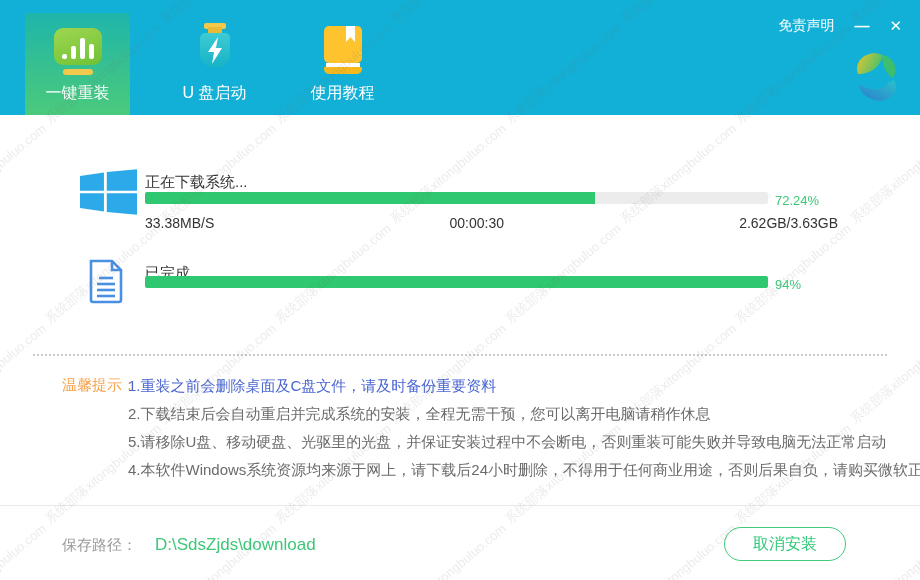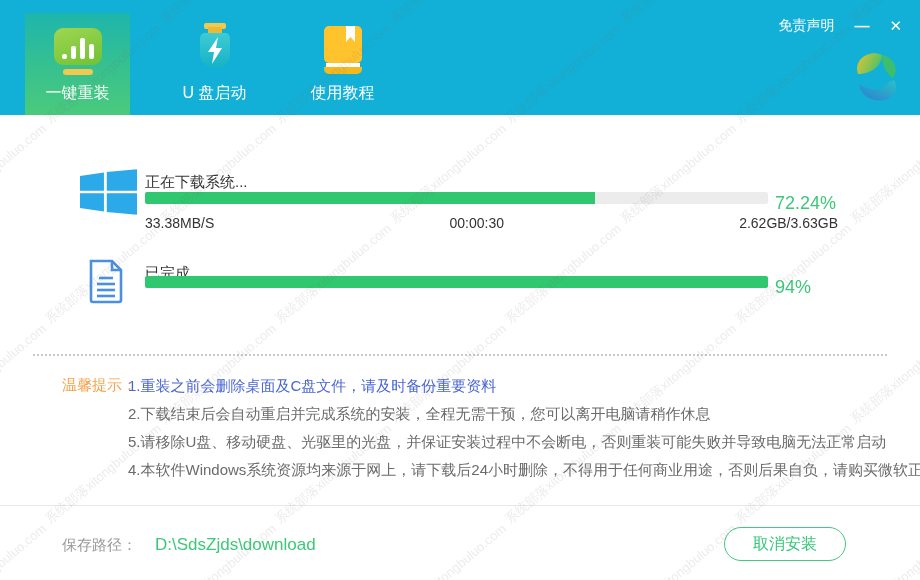--- a/index.html
+++ b/index.html
@@ -32,21 +32,21 @@
 
   
   .section{ position:absolute; left:88px; width:772px; }
   .s1{ top:161px; height:80px; } .s2{ top:252px; height:80px; }
   .dl-icon{ position:absolute; left:-8px; top:8px; }
   .s2 .dl-icon{ left:0; top:6px; }
   .dl-title{ position:absolute; left:57px; top:12px; font-size:15px; color:#333; }
   .track{ position:absolute; left:57px; width:623px; height:12px; background:#ececec; border-radius:2px; overflow:hidden; }
   .s1 .track{ top:31px; } .s2 .track{ top:24px; }
   .fill{ height:100%; background:#2fc76f; }
-  .pct{ position:absolute; left:687px; font-size:18px; color:#3cc878; white-space:nowrap; }
+  .pct{ position:absolute; left:687px; font-size:13px; color:#3cc878; white-space:nowrap; }
   .s1 .pct{ top:32px; } .s2 .pct{ top:25px; }
   .stats{ position:absolute; left:57px; width:693px; display:flex; justify-content:space-between;
           font-size:14px; color:#333; }
   .s1 .stats{ top:54px; } .s2 .stats{ top:52px; }
 
   
   .dotted{ position:absolute; left:33px; top:354px; width:854px; border-top:2px dotted #c9c9c9; }
   .tips-label{ position:absolute; left:62px; top:376px; font-size:15px; color:#f7a149; }
   .tips-list{ position:absolute; left:128px; top:376px; width:770px; }
   .tip{ font-size:15px; color:#6b6b6b; line-height:19px; margin-bottom:9px; white-space:nowrap; }

